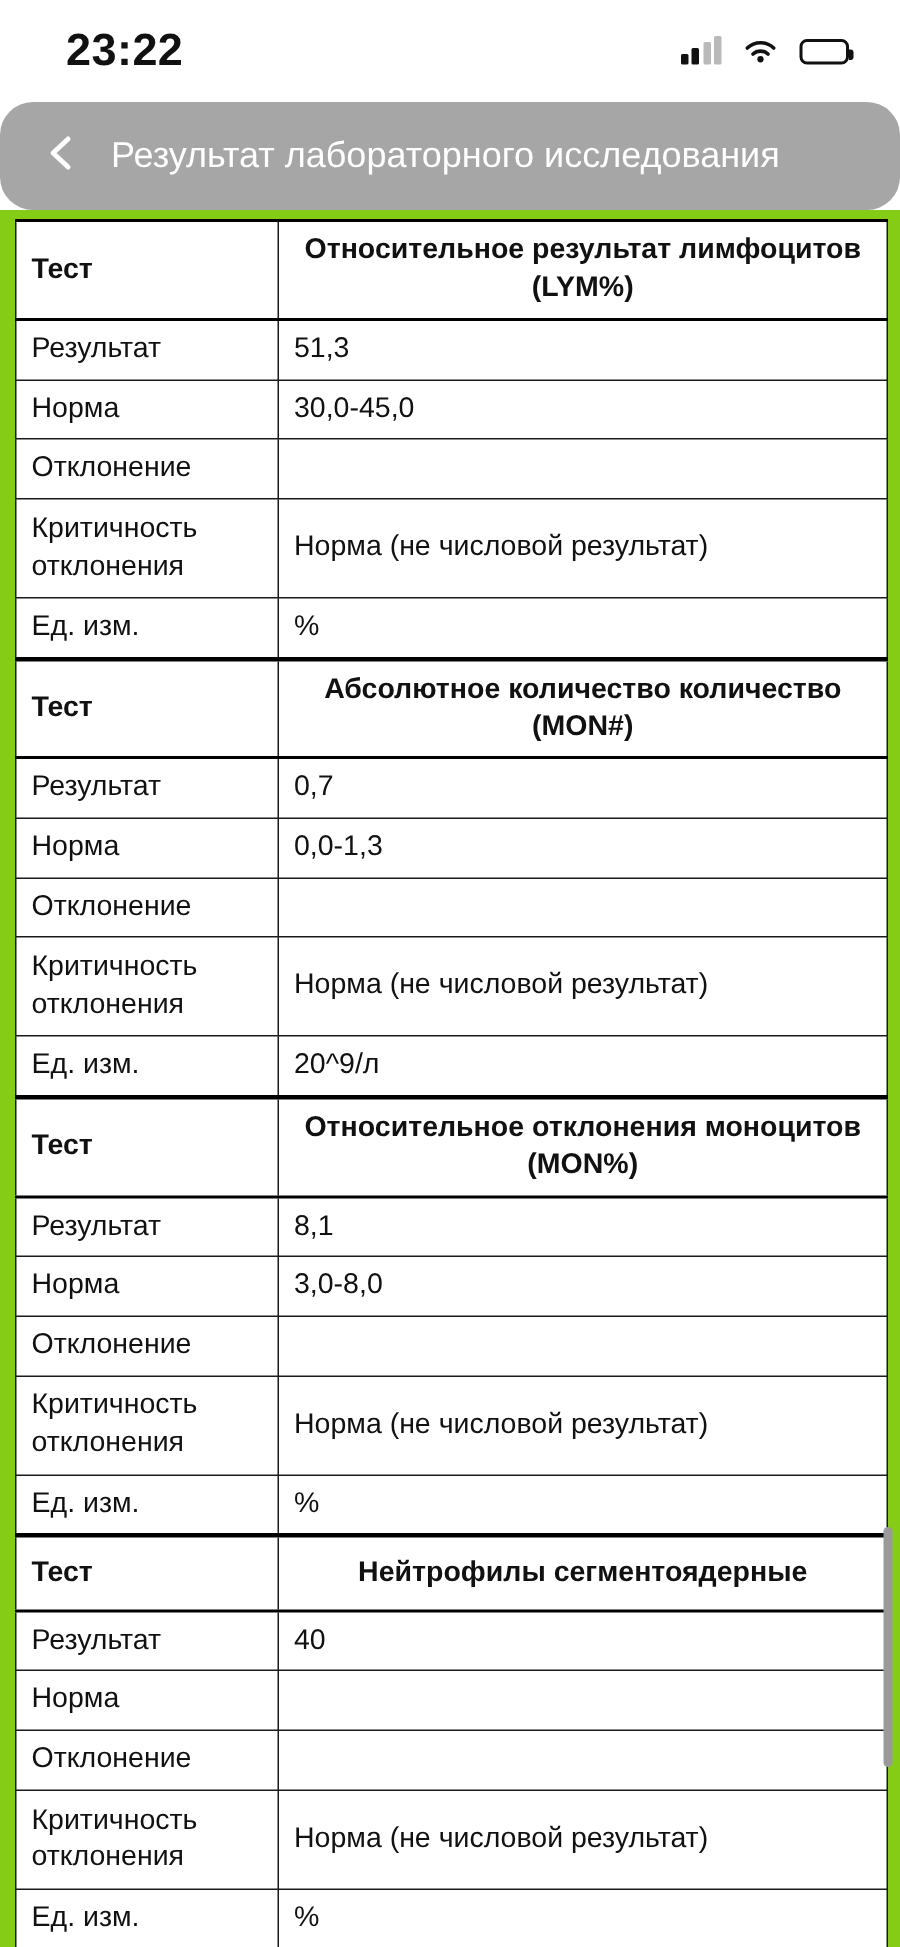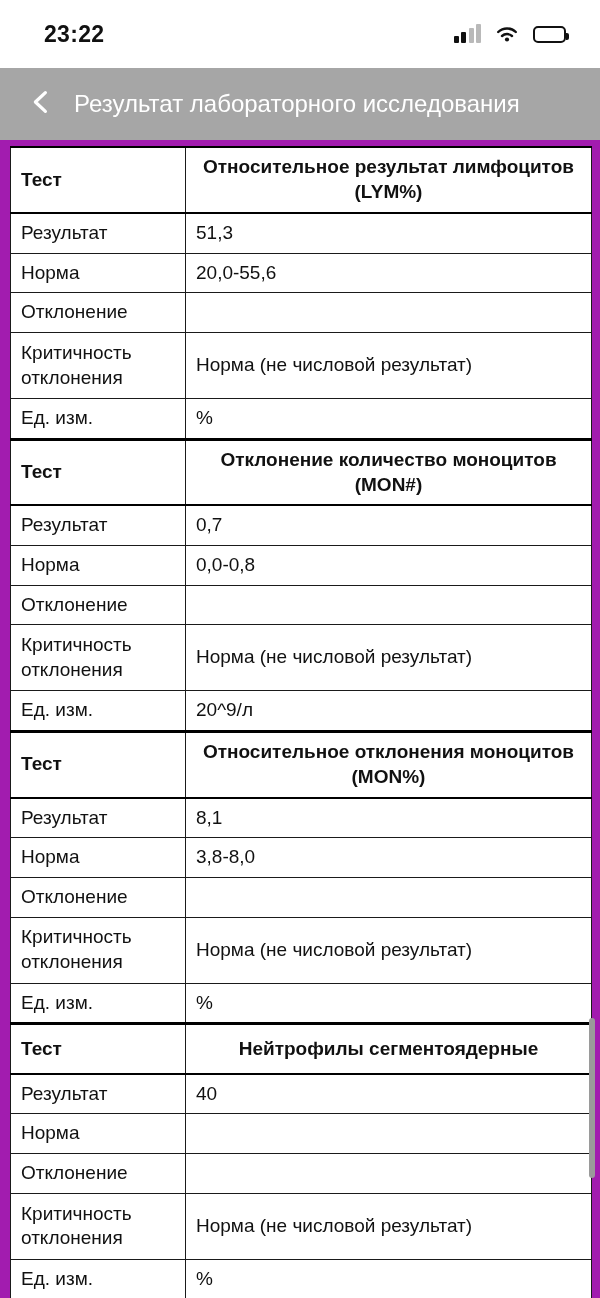--- a/index.html
+++ b/index.html
@@ -13,21 +13,21 @@
 
   
   .statusbar {
     position:relative;
     height:68px;
     background:#ffffff;
     display:flex; align-items:center; justify-content:space-between;
     padding:0 34px 0 44px;
   }
   .status-time {
-    font-size:23px; font-weight:bold; color:#111; letter-spacing:0.3px;
+    font-size:30px; font-weight:bold; color:#111; letter-spacing:0.3px;
   }
   .status-icons { display:flex; align-items:center; gap:13px; }
 
   .signal { display:flex; align-items:flex-end; gap:2.5px; height:18px; }
   .signal i { display:block; width:5px; background:#111; border-radius:1px; }
   .signal i:nth-child(1){ height:7px; }
   .signal i:nth-child(2){ height:11px; }
   .signal i:nth-child(3){ height:15px; background:#b9b9b9; }
   .signal i:nth-child(4){ height:19px; background:#b9b9b9; }
 
@@ -35,36 +35,36 @@
   .battery { position:relative; width:33px; height:17px; border:2px solid #111; border-radius:5px; padding:2px; }
   .battery .lvl { height:100%; background:#111; border-radius:2px; }
   .battery:after {
     content:""; position:absolute; right:-5px; top:5px;
     width:3px; height:7px; background:#111; border-radius:0 2px 2px 0;
   }
 
   
   .navbar {
     height:72px; background:#a6a6a6;
-    display:flex; align-items:center; padding-left:18px;
+    display:flex; align-items:center; padding-left:18px;border-radius:22px;
   }
   .back-btn {
     width:46px; height:46px; display:flex; align-items:center; justify-content:center;
     flex:0 0 auto; cursor:pointer;
   }
   .nav-title {
     color:#ffffff; font-size:24px; font-weight:400; margin-left:10px;
     white-space:nowrap;
   }
 
   
   .doc {
     position:relative;
     padding:6px 8px 0 10px;
-    background:#a21caf;
+    background:#84cc16;
   }
   table.labtable {
     width:582px;
     border-collapse:collapse;
     table-layout:fixed;
     background:#fff;
   }
   table.labtable td {
     border:1px solid #1a1a1a;
     font-size:19px;
@@ -148,46 +148,46 @@
       <tr class="test-row first-test r-test2">
         <td class="key">Тест</td>
         <td class="val">Относительное результат лимфоцитов (LYM%)</td>
       </tr>
       <tr class="r-norm">
         <td class="key">Результат</td>
         <td class="val">51,3</td>
       </tr>
       <tr class="r-norm">
         <td class="key">Норма</td>
-        <td class="val">20,0-55,6</td>
+        <td class="val">30,0-45,0</td>
       </tr>
       <tr class="r-norm">
         <td class="key">Отклонение</td>
         <td class="val"></td>
       </tr>
       <tr class="r-tall">
         <td class="key">Критичность отклонения</td>
         <td class="val">Норма (не числовой результат)</td>
       </tr>
       <tr class="r-norm">
         <td class="key">Ед. изм.</td>
         <td class="val">%</td>
       </tr>
 
       <tr class="test-row r-test2">
         <td class="key">Тест</td>
-        <td class="val">Отклонение количество моноцитов (MON#)</td>
+        <td class="val">Абсолютное количество количество (MON#)</td>
       </tr>
       <tr class="r-norm">
         <td class="key">Результат</td>
         <td class="val">0,7</td>
       </tr>
       <tr class="r-norm">
         <td class="key">Норма</td>
-        <td class="val">0,0-0,8</td>
+        <td class="val">0,0-1,3</td>
       </tr>
       <tr class="r-norm">
         <td class="key">Отклонение</td>
         <td class="val"></td>
       </tr>
       <tr class="r-tall">
         <td class="key">Критичность отклонения</td>
         <td class="val">Норма (не числовой результат)</td>
       </tr>
       <tr class="r-norm">
@@ -198,21 +198,21 @@
       <tr class="test-row r-test2">
         <td class="key">Тест</td>
         <td class="val">Относительное отклонения моноцитов (MON%)</td>
       </tr>
       <tr class="r-norm">
         <td class="key">Результат</td>
         <td class="val">8,1</td>
       </tr>
       <tr class="r-norm">
         <td class="key">Норма</td>
-        <td class="val">3,8-8,0</td>
+        <td class="val">3,0-8,0</td>
       </tr>
       <tr class="r-norm">
         <td class="key">Отклонение</td>
         <td class="val"></td>
       </tr>
       <tr class="r-tall">
         <td class="key">Критичность отклонения</td>
         <td class="val">Норма (не числовой результат)</td>
       </tr>
       <tr class="r-norm">

